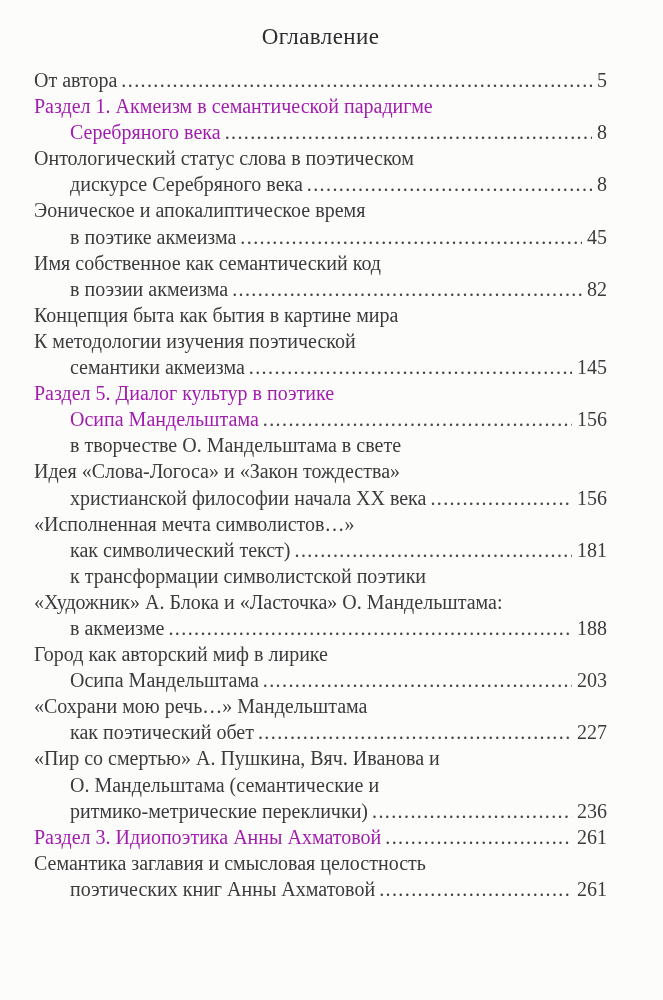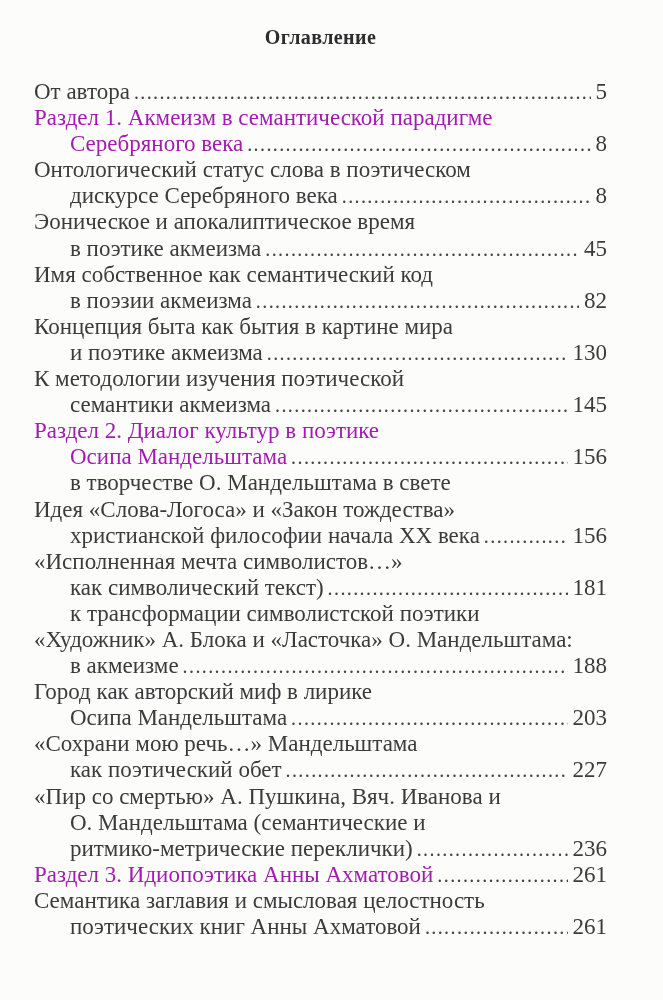--- a/index.html
+++ b/index.html
@@ -14,37 +14,37 @@
     font-family: "Liberation Serif", serif;
     color: #3b3b3d;
   }
   .page {
     box-sizing: border-box;
     width: 663px;
     height: 1000px;
     padding: 24px 56px 0 34px;
   }
   .title {
-    font-size: 20px;
-    font-weight: bold;
+    font-size: 23px;
+    font-weight: normal;
     color: #2d2d2f;
     text-align: center;
-    margin: 0 0 29px 0;
+    margin: 0 0 17px 0;
     letter-spacing: 0.4px;
     line-height: 26px;
   }
   .toc {
     width: 100%;
   }
   .toc-line {
     display: flex;
     align-items: baseline;
     line-height: 26.1px;
     height: 26.1px;
-    font-size: 23px;
+    font-size: 20px;
     white-space: nowrap;
   }
   .toc-line.bold .text {
     font-weight: normal;
     color: #a21caf;
   }
   .toc-line.indent {
     padding-left: 36px;
   }
   .text {
@@ -122,39 +122,34 @@
     <span class="text">в поэзии акмеизма</span>
     <span class="dots"></span>
     <span class="pagenum">82</span>
   </div>
 
   <div class="toc-line">
     <span class="text">Концепция быта как бытия в картине мира</span>
 
   </div>
 
-  <div class="toc-line indent">
-    <span class="text">и поэтике акмеизма</span>
-    <span class="dots"></span>
-    <span class="pagenum">130</span>
-  </div>
 
   <div class="toc-line">
     <span class="text">К методологии изучения поэтической</span>
 
   </div>
 
   <div class="toc-line indent">
     <span class="text">семантики акмеизма</span>
     <span class="dots"></span>
     <span class="pagenum">145</span>
   </div>
 
   <div class="toc-line bold">
-    <span class="text">Раздел 2. Диалог культур в поэтике</span>
+    <span class="text">Раздел 5. Диалог культур в поэтике</span>
 
   </div>
 
   <div class="toc-line bold indent">
     <span class="text">Осипа Мандельштама</span>
     <span class="dots"></span>
     <span class="pagenum">156</span>
   </div>
 
   <div class="toc-line indent">

